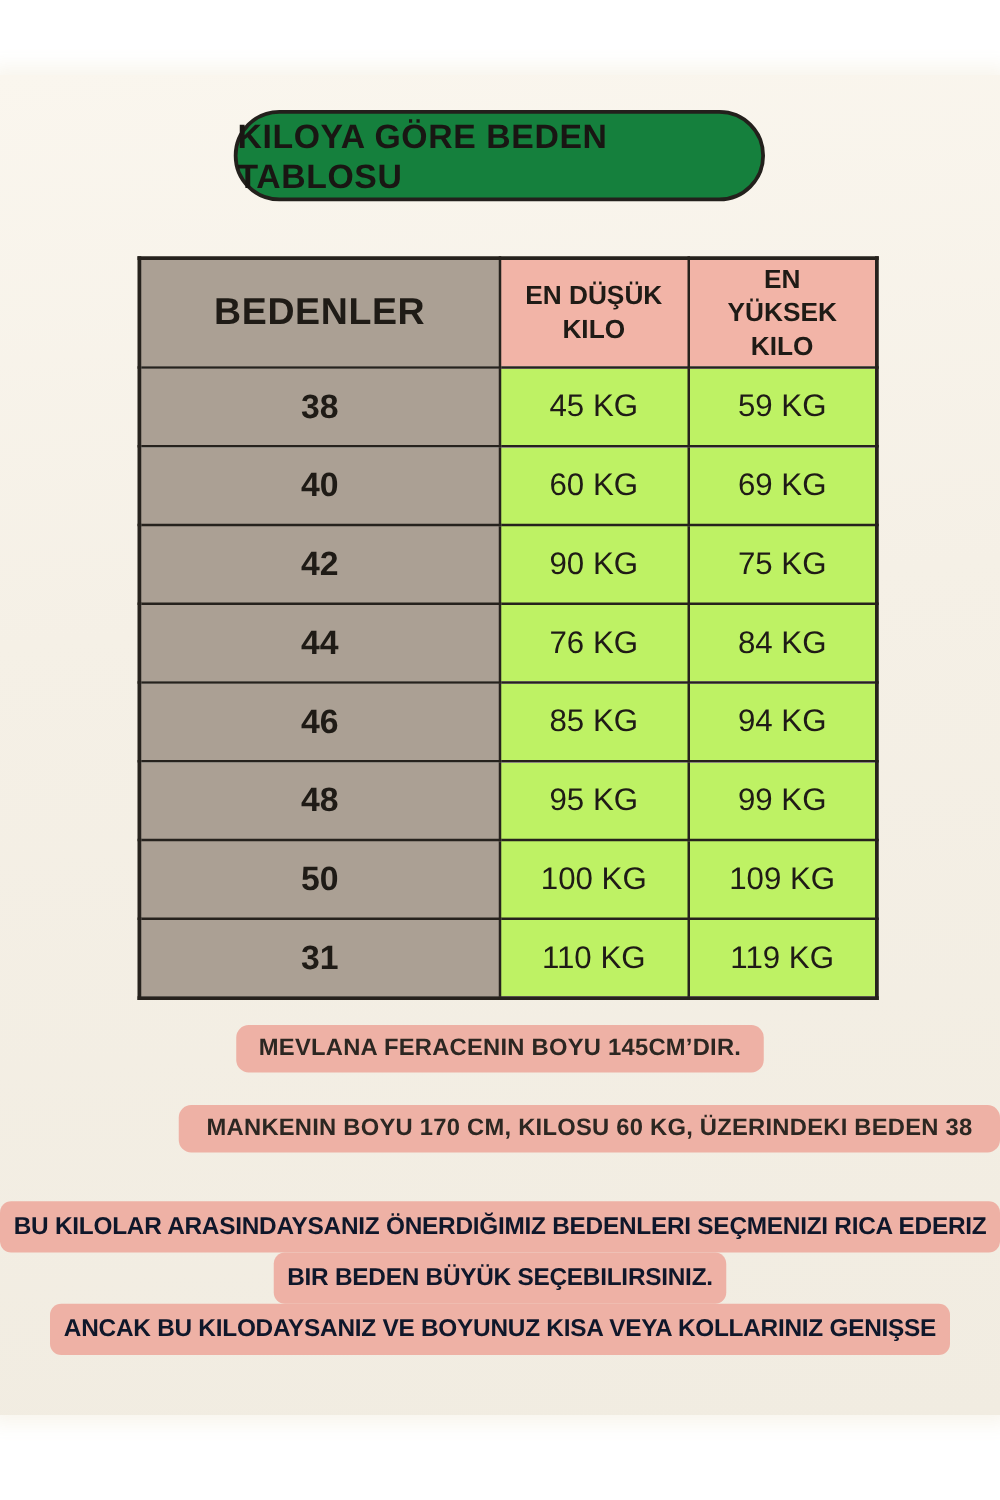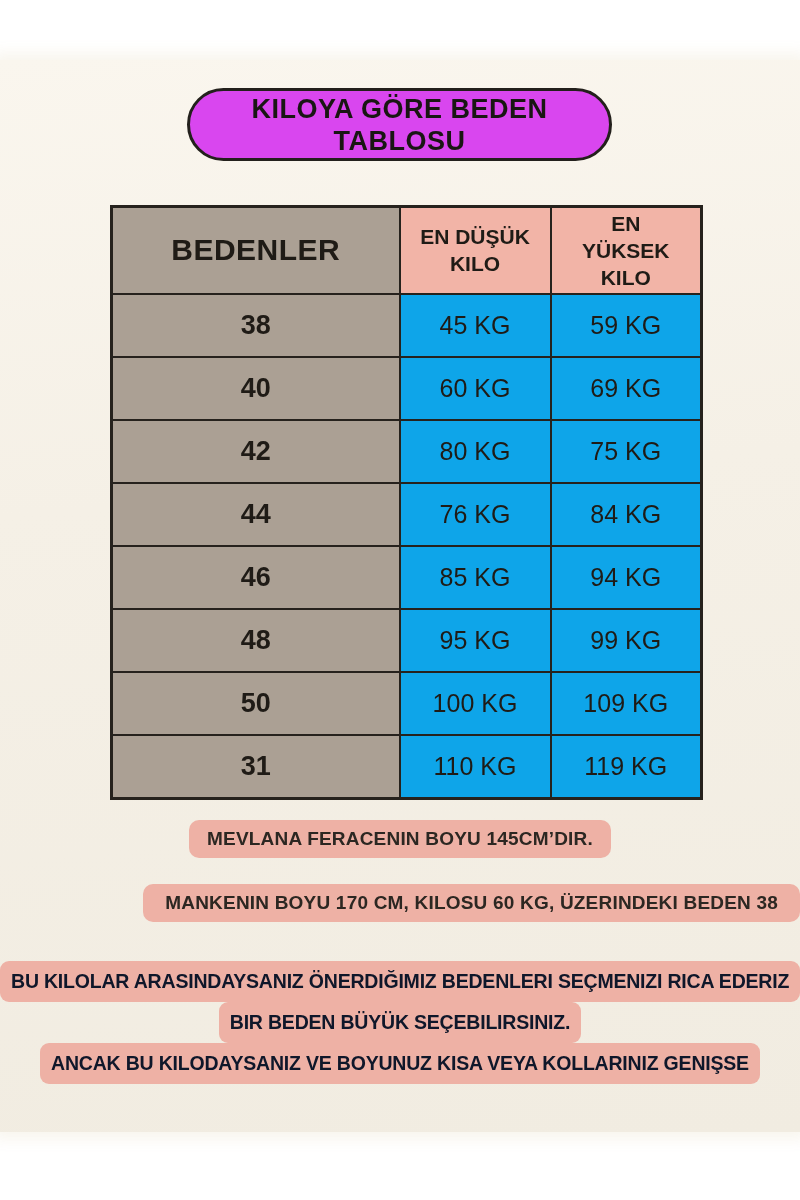--- a/index.html
+++ b/index.html
@@ -9,22 +9,22 @@
     font-family:"Liberation Sans", sans-serif;
     position:relative;overflow:hidden;
   }
   .panel{
     position:absolute;left:0;top:60px;width:800px;height:1072px;
     background:linear-gradient(175deg,#faf6ee 0%,#f5f0e6 40%,#f1ece1 100%);
     box-shadow:0 0 14px 7px rgba(248,244,236,0.95);
   }
   .title-pill{
     position:absolute;left:187px;top:88px;width:425px;height:73px;
-    background:#d946ef;border:3px solid #23201c;border-radius:40px;
-    display:flex;flex-direction:column;align-items:center;justify-content:center;
+    background:#15803d;border:3px solid #23201c;border-radius:40px;
+    display:flex;flex-direction:column;align-items:flex-start;justify-content:center;
     box-sizing:border-box;
   }
   .title-pill span{
     font-size:27px;font-weight:bold;color:#191613;
     letter-spacing:0.5px;line-height:32px;white-space:nowrap;
   }
   table.size-table{
     position:absolute;left:110px;top:205px;width:590px;height:595px;
     border-collapse:collapse;table-layout:fixed;
     border:3px solid #26221d;
@@ -32,21 +32,21 @@
   .size-table th,.size-table td{
     border:2.5px solid #26221d;text-align:center;vertical-align:middle;
     color:#1f1b16;padding:0;overflow:hidden;
   }
   .size-table thead tr{height:87px;}
   .col-w-size{width:288px;}
   .col-w-kg{width:151px;}
   th.col-size{background:#aba094;font-size:30px;font-weight:bold;letter-spacing:0.5px;}
   th.col-kg{background:#f2b4a7;font-size:21px;font-weight:bold;line-height:27px;padding:0 14px;}
   td.col-size{background:#aba094;font-size:27px;font-weight:bold;}
-  td.col-kg{background:#0ea5e9;font-size:25px;font-weight:normal;text-align:center;}
+  td.col-kg{background:#bef264;font-size:25px;font-weight:normal;text-align:center;}
   .note{position:absolute;left:0;width:800px;text-align:center;}
   .note span{
     display:inline-block;background:#eeb1a5;border-radius:10px;
     padding:8px 18px;font-size:19px;font-weight:bold;color:#2c2722;
     letter-spacing:0.2px;white-space:nowrap;
   }
   .note-1{top:820px;}
   .note-2{top:884px;text-align:right;}
   .note-2 span{padding:8px 22px;}
   .advice{position:absolute;left:0;top:961px;width:800px;text-align:center;}
@@ -86,21 +86,21 @@
         <td class="col-kg">45 KG</td>
         <td class="col-kg">59 KG</td>
       </tr>
       <tr>
         <td class="col-size">40</td>
         <td class="col-kg">60 KG</td>
         <td class="col-kg">69 KG</td>
       </tr>
       <tr>
         <td class="col-size">42</td>
-        <td class="col-kg">80 KG</td>
+        <td class="col-kg">90 KG</td>
         <td class="col-kg">75 KG</td>
       </tr>
       <tr>
         <td class="col-size">44</td>
         <td class="col-kg">76 KG</td>
         <td class="col-kg">84 KG</td>
       </tr>
       <tr>
         <td class="col-size">46</td>
         <td class="col-kg">85 KG</td>

